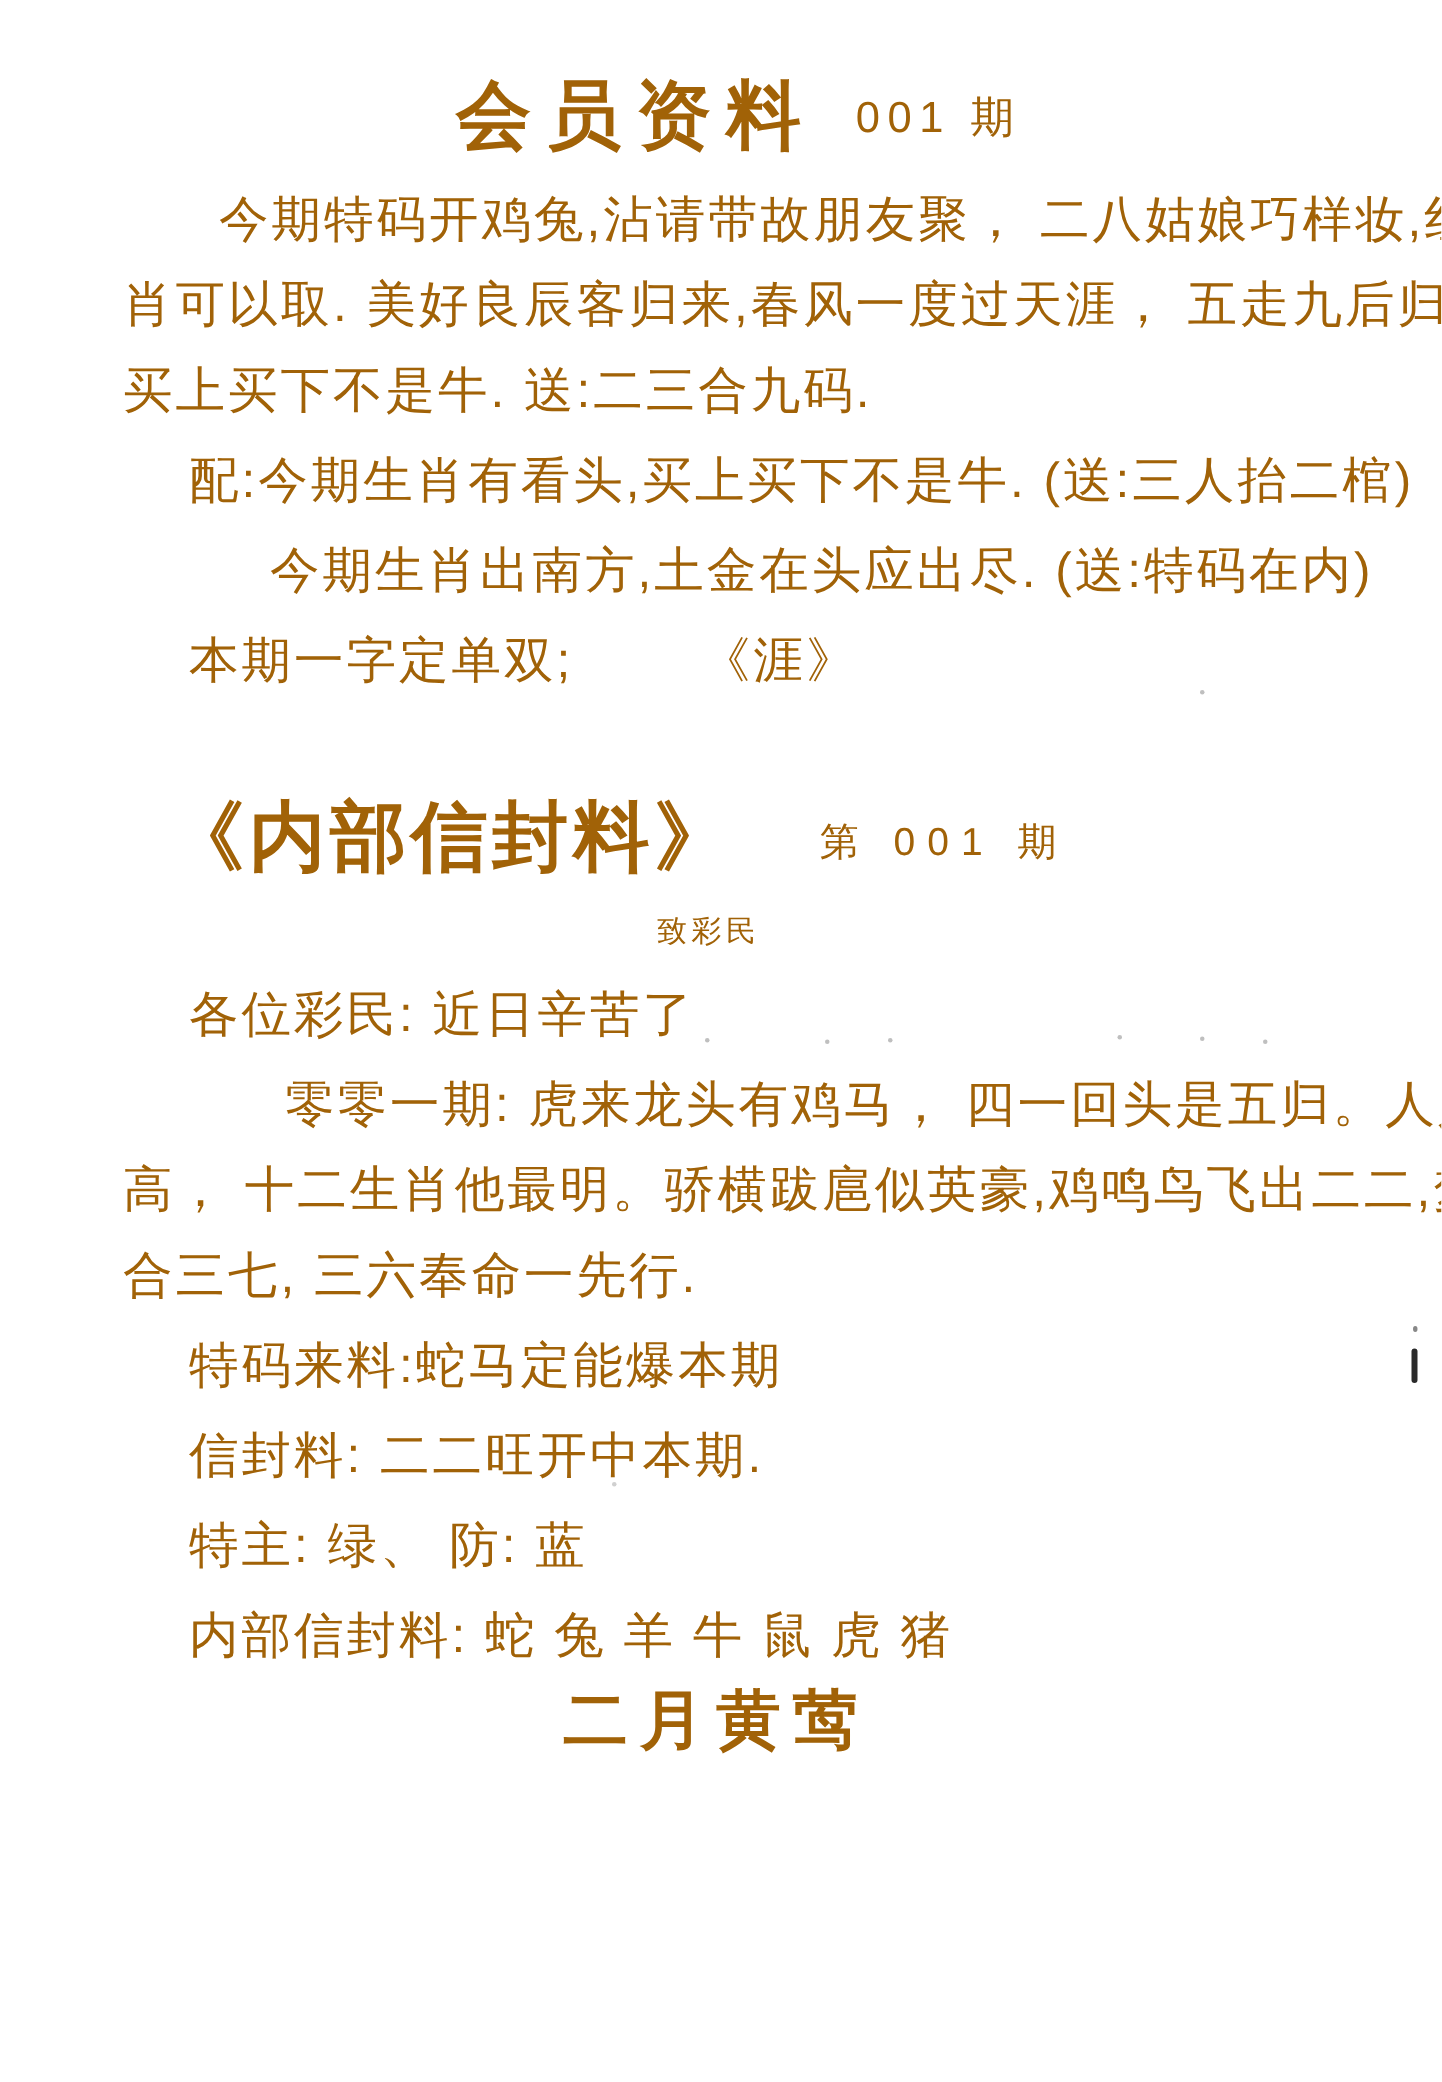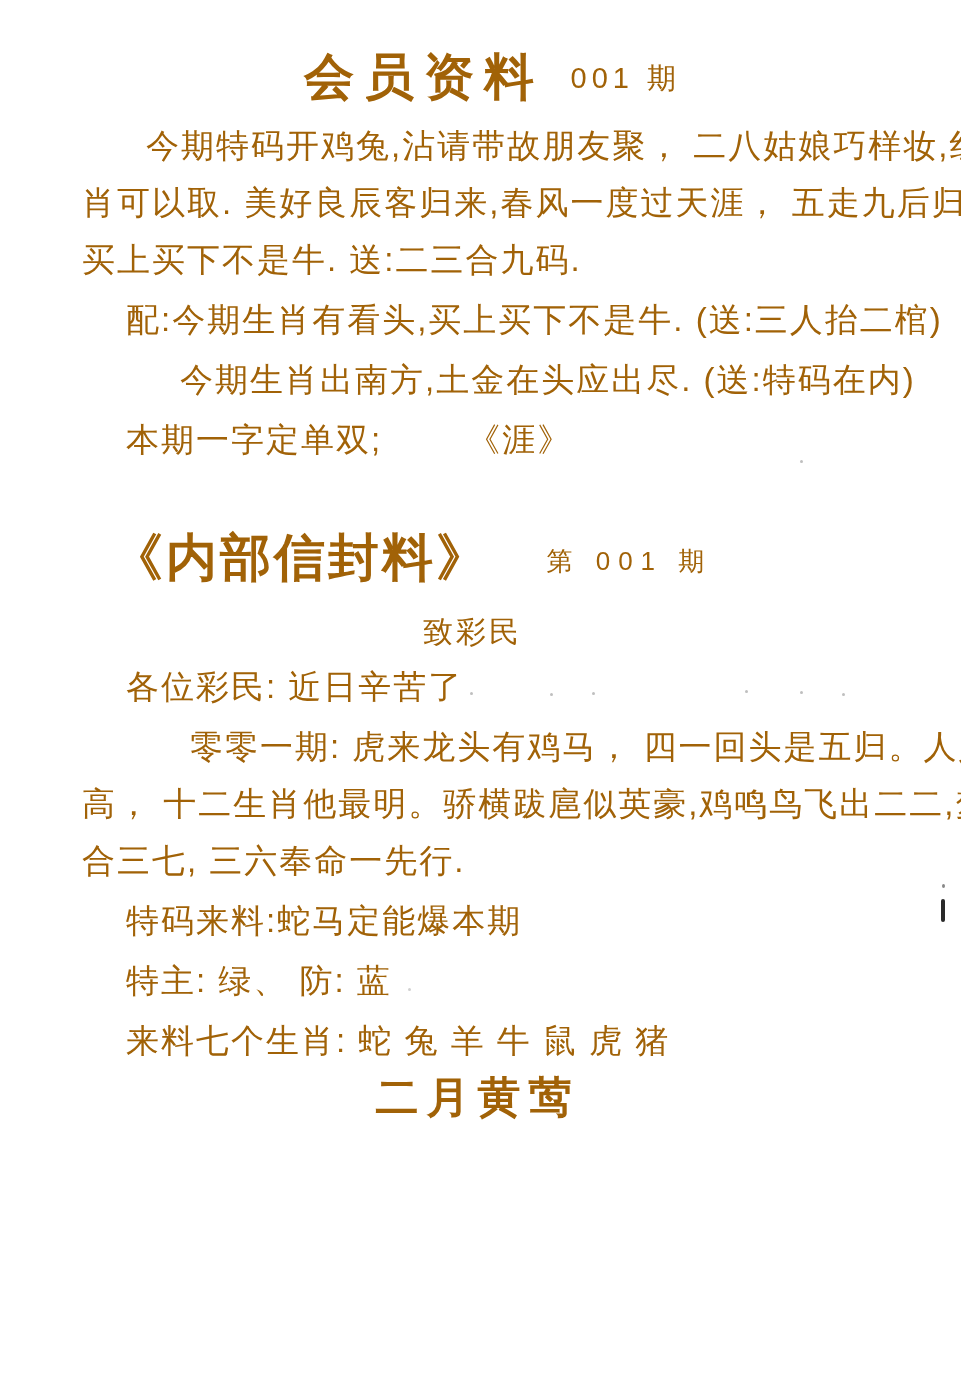--- a/index.html
+++ b/index.html
@@ -47,39 +47,39 @@
   }
   .indent-2 { padding-left: 64px; }
   .indent-1 { padding-left: 54px; }
   .gap-sm { margin-top: 3px; margin-left: 44px; }
 
   .oddeven-word { margin-left: 74px; }
 
   
   .h2-row {
     margin-top: 56px;
-    margin-bottom: 16px;
+    margin-bottom: 5px;
     padding-left: 30px;
     white-space: nowrap;
   }
   .h2-title {
     font-size: 51px;
     font-weight: 700;
     letter-spacing: 3px;
   }
   .h2-issue {
     font-size: 26px;
     letter-spacing: 8px;
     margin-left: 52px;
     vertical-align: 5px;
   }
 
   .subtitle {
     text-align: center;
-    font-size: 30px;
+    font-size: 20px;
     line-height: 46px;
     letter-spacing: 3px;
     margin-right: 40px;
   }
 
   .footer-line {
     text-align: center;
     font-size: 43px;
     font-weight: 600;
     letter-spacing: 8px;
@@ -144,22 +144,23 @@
 
     <div class="subtitle">致彩民</div>
 
     <div class="line gap-sm">各位彩民: 近日辛苦了</div>
 
     <div class="line indent-2 gap-sm">零零一期: 虎来龙头有鸡马， 四一回头是五归。人人都夸国望</div>
     <div class="line">高， 十二生肖他最明。骄横跋扈似英豪,鸡鸣鸟飞出二二,梦开一六</div>
     <div class="line">合三七, 三六奉命一先行.</div>
 
     <div class="line gap-sm">特码来料:蛇马定能爆本期</div>
+    <div class="line gap-sm">信封料:  二二旺开中本期.</div>
     <div class="line gap-sm">特主:  绿、 防:  蓝</div>
-    <div class="line gap-sm">来料七个生肖:  蛇 兔 羊 牛 鼠 虎 猪</div>
+    <div class="line gap-sm">内部信封料:  蛇 兔 羊 牛 鼠 虎 猪</div>
 
     <div class="footer-line">二月黄莺</div>
   </div>
 
   <div class="artifact dot2" style="left:470px;top:692px;"></div>
   <div class="artifact dot2" style="left:550px;top:693px;"></div>
   <div class="artifact dot2" style="left:592px;top:692px;"></div>
   <div class="artifact dot2" style="left:745px;top:690px;"></div>
   <div class="artifact dot2" style="left:800px;top:691px;"></div>
   <div class="artifact dot2" style="left:842px;top:693px;"></div>

